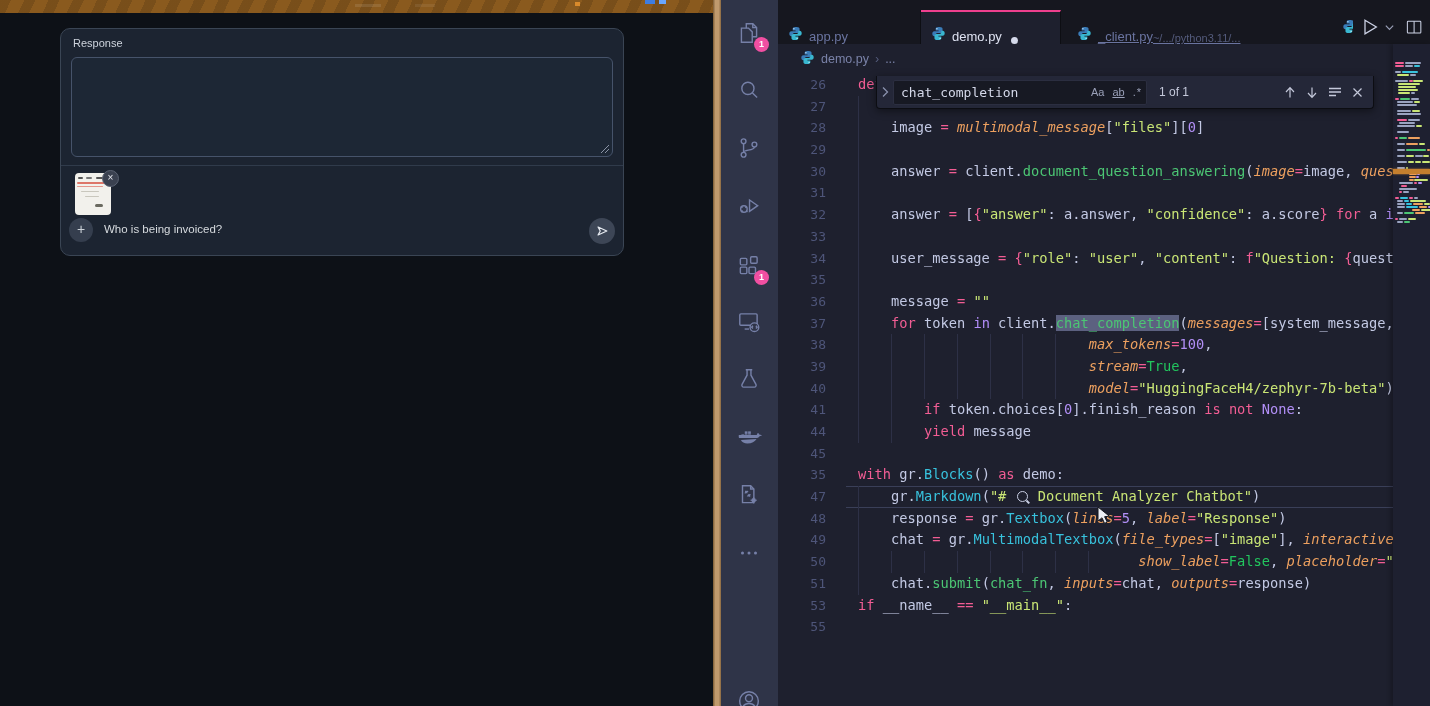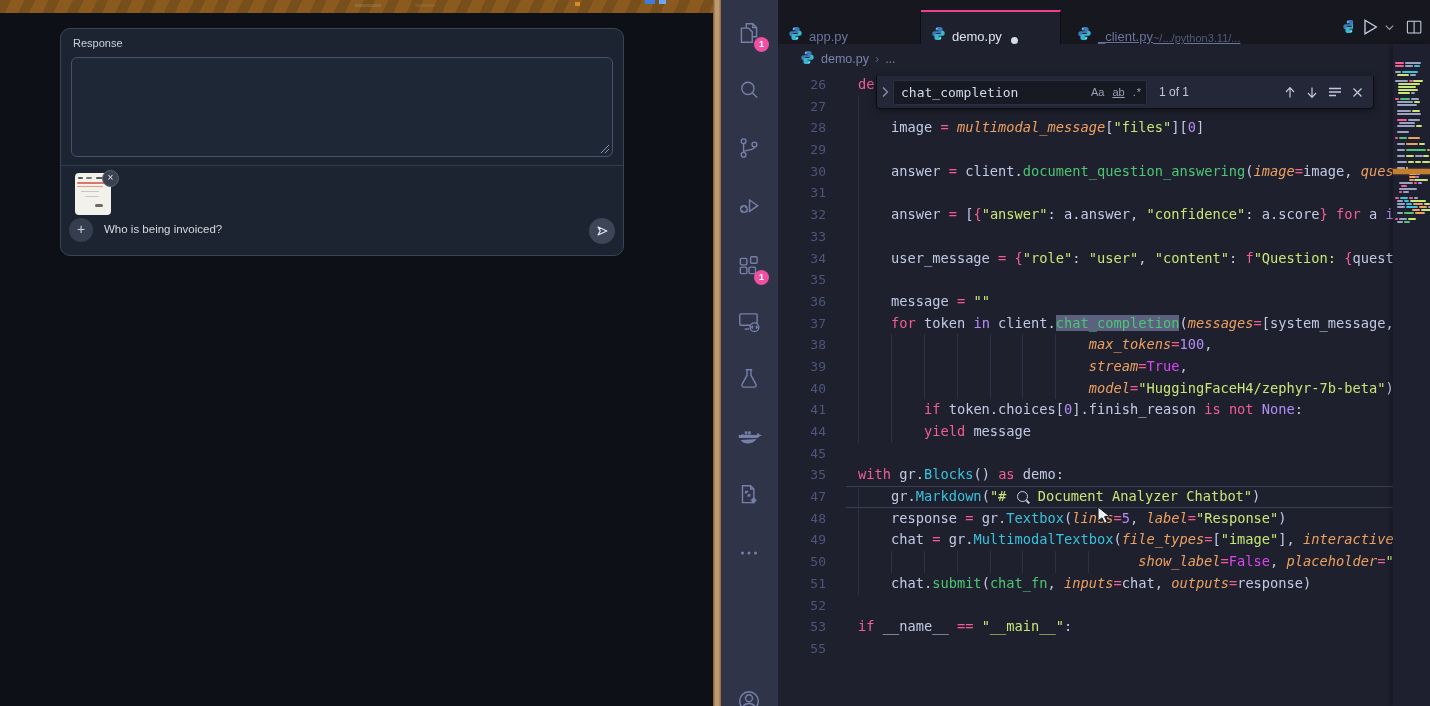--- a/index.html
+++ b/index.html
@@ -64,21 +64,21 @@
   .codewrap{position:absolute;left:0;top:74px;width:615px;height:632px;overflow:hidden;
             font-family:"DejaVu Sans Mono",monospace;font-size:13.7px;}
   .code-line{display:flex;height:21.7px;line-height:21.7px;white-space:pre;}
   .gutter{flex:0 0 68px;text-align:right;padding-right:20px;box-sizing:border-box;color:#4e5579;font-size:13px;}
   .ct{flex:1 1 auto;position:relative;padding-left:12px;overflow:hidden;}
   .ct.cur{box-shadow:inset 0 1px 0 #3a3f58, inset 0 -1px 0 #3a3f58;}
   .guide{position:absolute;top:0;bottom:0;width:1px;background:#2d3046;}
   .t-d{color:#c3c9e4;} .t-k{color:var(--kw,#f25d94);} .t-mod{color:#b18cf8;}
   .t-fn{color:var(--fn,#4cc674);} .t-s{color:var(--str,#c9e575);}
   .t-par{color:var(--par,#eda05f);font-style:italic;} .t-n{color:var(--num,#b28ff7);}
-  .t-boo{color:#d946ef;} .t-cls{color:var(--cls,#38c2dd);}
+  .t-boo{color:#22c55e;} .t-cls{color:var(--cls,#38c2dd);}
   .t-fnh{color:var(--fn,#4cc674);background:#5c6180;}
   .mag-ico{display:inline-block;width:9px;height:9px;border:1.3px solid #c9cfe4;border-radius:50%;
            position:relative;top:1px;margin:0 2px;}
   .mag-ico:after{content:"";position:absolute;width:4px;height:1.5px;background:#c9cfe4;
                  right:-3px;bottom:-1px;transform:rotate(45deg);}
   
   .minimap{position:absolute;right:0;top:44px;width:37px;bottom:0;background:#1e2030;
            box-shadow:-3px 0 4px rgba(0,0,0,.22);}
   .mm-row{position:absolute;height:2px;border-radius:1px;}
   .mm-hl{position:absolute;left:0;right:0;height:5px;background:var(--match,#c47f2e);
@@ -303,21 +303,20 @@
           <div class="code-line"><span class="gutter">40</span><div class="ct"><i class="guide" style="left: 12px;"></i><i class="guide" style="left: 44.88px;"></i><i class="guide" style="left: 77.76px;"></i><i class="guide" style="left: 110.64px;"></i><i class="guide" style="left: 143.52px;"></i><i class="guide" style="left: 176.4px;"></i><i class="guide" style="left: 209.28px;"></i><span class="t-d">                            </span><span class="t-par">model</span><span class="t-k">=</span><span class="t-s">"HuggingFaceH4/zephyr-7b-beta"</span><span class="t-d">)</span></div></div>
           <div class="code-line"><span class="gutter">41</span><div class="ct"><i class="guide" style="left: 12px;"></i><i class="guide" style="left: 44.88px;"></i><span class="t-d">        </span><span class="t-k">if</span><span class="t-d"> token.choices[</span><span class="t-n">0</span><span class="t-d">].finish_reason </span><span class="t-k">is</span><span class="t-d"> </span><span class="t-k">not</span><span class="t-d"> </span><span class="t-n">None</span><span class="t-d">:</span></div></div>
           <div class="code-line"><span class="gutter">44</span><div class="ct"><i class="guide" style="left: 12px;"></i><i class="guide" style="left: 44.88px;"></i><span class="t-d">        </span><span class="t-k">yield</span><span class="t-d"> message</span></div></div>
           <div class="code-line"><span class="gutter">45</span><div class="ct"></div></div>
           <div class="code-line"><span class="gutter">35</span><div class="ct"><span class="t-k">with</span><span class="t-d"> gr.</span><span class="t-cls">Blocks</span><span class="t-d">() </span><span class="t-k">as</span><span class="t-d"> demo:</span></div></div>
           <div class="code-line"><span class="gutter">47</span><div class="ct cur"><i class="guide" style="left: 12px;"></i><span class="t-d">    gr.</span><span class="t-cls">Markdown</span><span class="t-d">(</span><span class="t-s">"# </span><i class="mag-ico"></i><span class="t-s"> Document Analyzer Chatbot"</span><span class="t-d">)</span></div></div>
           <div class="code-line"><span class="gutter">48</span><div class="ct"><i class="guide" style="left: 12px;"></i><span class="t-d">    response </span><span class="t-k">=</span><span class="t-d"> gr.</span><span class="t-cls">Textbox</span><span class="t-d">(</span><span class="t-par">lines</span><span class="t-k">=</span><span class="t-n">5</span><span class="t-d">, </span><span class="t-par">label</span><span class="t-k">=</span><span class="t-s">"Response"</span><span class="t-d">)</span></div></div>
           <div class="code-line"><span class="gutter">49</span><div class="ct"><i class="guide" style="left: 12px;"></i><span class="t-d">    chat </span><span class="t-k">=</span><span class="t-d"> gr.</span><span class="t-cls">MultimodalTextbox</span><span class="t-d">(</span><span class="t-par">file_types</span><span class="t-k">=</span><span class="t-d">[</span><span class="t-s">"image"</span><span class="t-d">], </span><span class="t-par">interactive</span></div></div>
           <div class="code-line"><span class="gutter">50</span><div class="ct"><i class="guide" style="left: 12px;"></i><i class="guide" style="left: 44.88px;"></i><i class="guide" style="left: 77.76px;"></i><i class="guide" style="left: 110.64px;"></i><i class="guide" style="left: 143.52px;"></i><i class="guide" style="left: 176.4px;"></i><i class="guide" style="left: 209.28px;"></i><i class="guide" style="left: 242.16px;"></i><span class="t-d">                                  </span><span class="t-par">show_label</span><span class="t-k">=</span><span class="t-boo">False</span><span class="t-d">, </span><span class="t-par">placeholder</span><span class="t-k">=</span><span class="t-s">"Upload an image and ask a question"</span></div></div>
           <div class="code-line"><span class="gutter">51</span><div class="ct"><i class="guide" style="left: 12px;"></i><span class="t-d">    chat.</span><span class="t-fn">submit</span><span class="t-d">(</span><span class="t-fn">chat_fn</span><span class="t-d">, </span><span class="t-par">inputs</span><span class="t-k">=</span><span class="t-d">chat, </span><span class="t-par">outputs</span><span class="t-k">=</span><span class="t-d">response)</span></div></div>
-          <div class="code-line"><span class="gutter">52</span><div class="ct"></div></div>
           <div class="code-line"><span class="gutter">53</span><div class="ct"><span class="t-k">if</span><span class="t-d"> __name__ </span><span class="t-k">==</span><span class="t-d"> </span><span class="t-s">"__main__"</span><span class="t-d">:</span></div></div>
           <div class="code-line"><span class="gutter">55</span><div class="ct"></div></div>
         </div>
       <div class="minimap" id="minimap">
           <i class="mm-row" style="top: 18px; left: 2px; width: 9px; background: rgb(242, 93, 148);"></i>
           <i class="mm-row" style="top: 18px; left: 12px; width: 16px; background: rgb(154, 163, 192);"></i>
           <i class="mm-row" style="top: 21px; left: 2px; width: 9px; background: rgb(242, 93, 148);"></i>
           <i class="mm-row" style="top: 21px; left: 12px; width: 8px; background: rgb(154, 163, 192);"></i>
           <i class="mm-row" style="top: 21px; left: 21px; width: 6px; background: rgb(56, 194, 221);"></i>
           <i class="mm-row" style="top: 27px; left: 2px; width: 6px; background: rgb(154, 163, 192);"></i>

